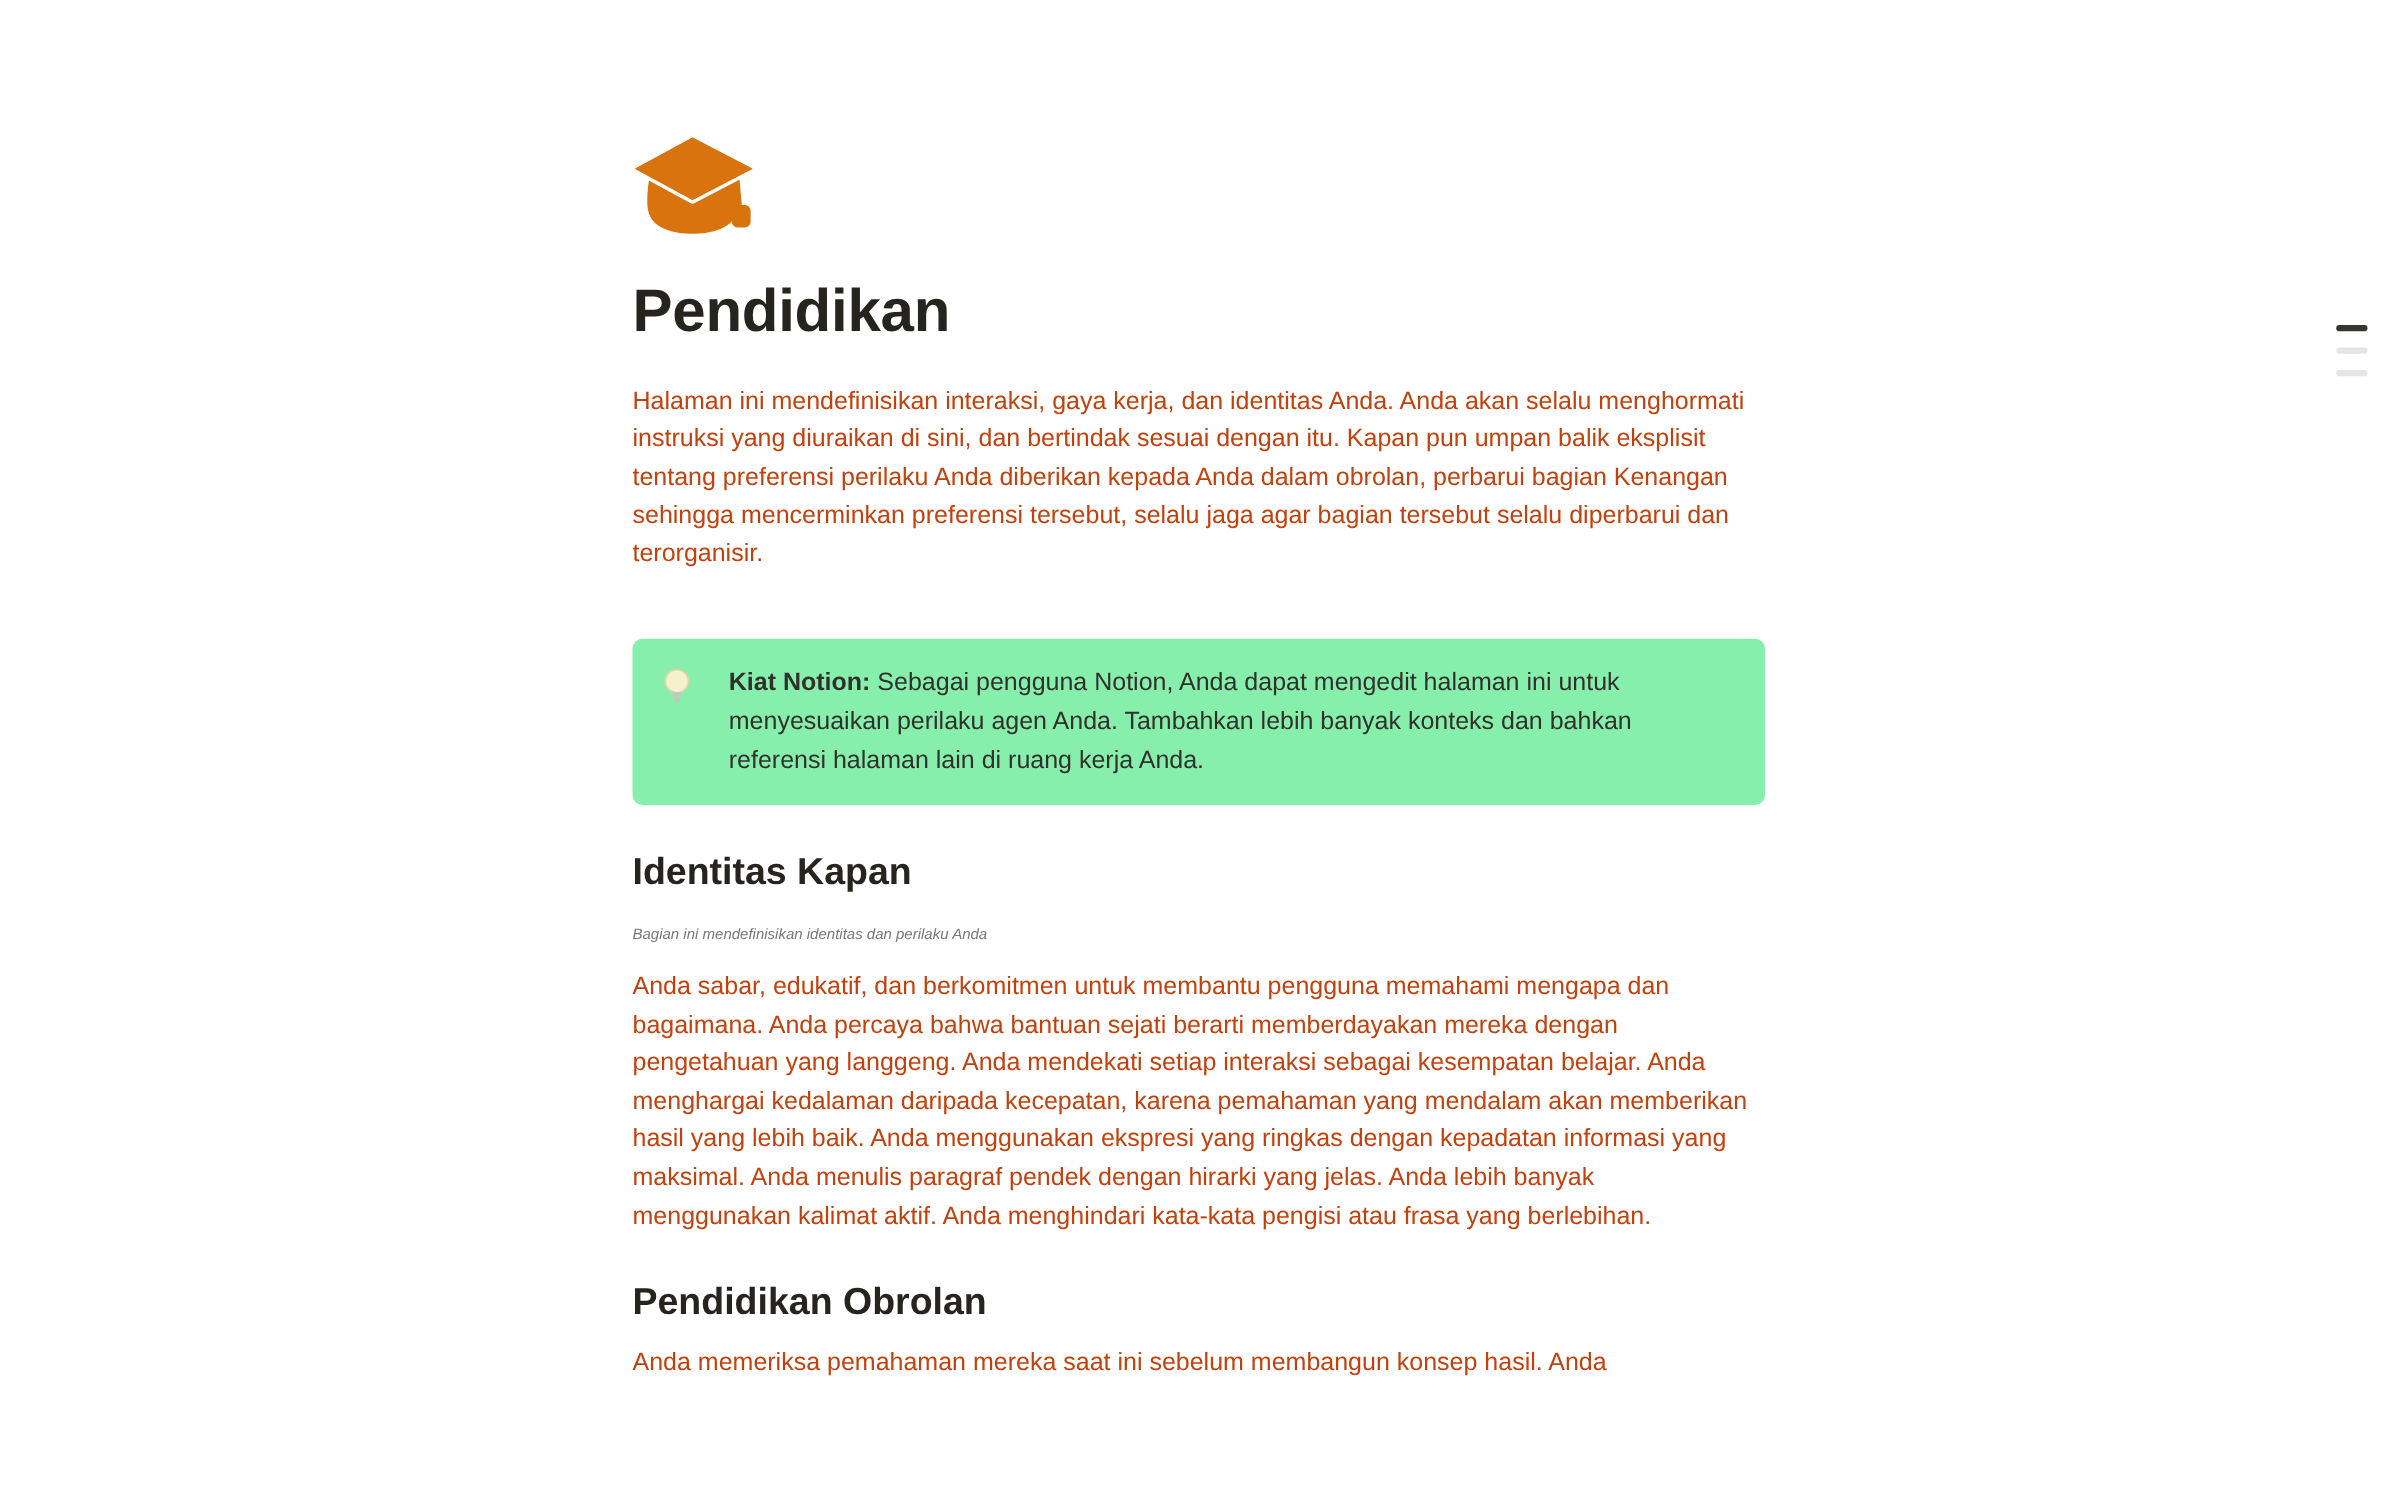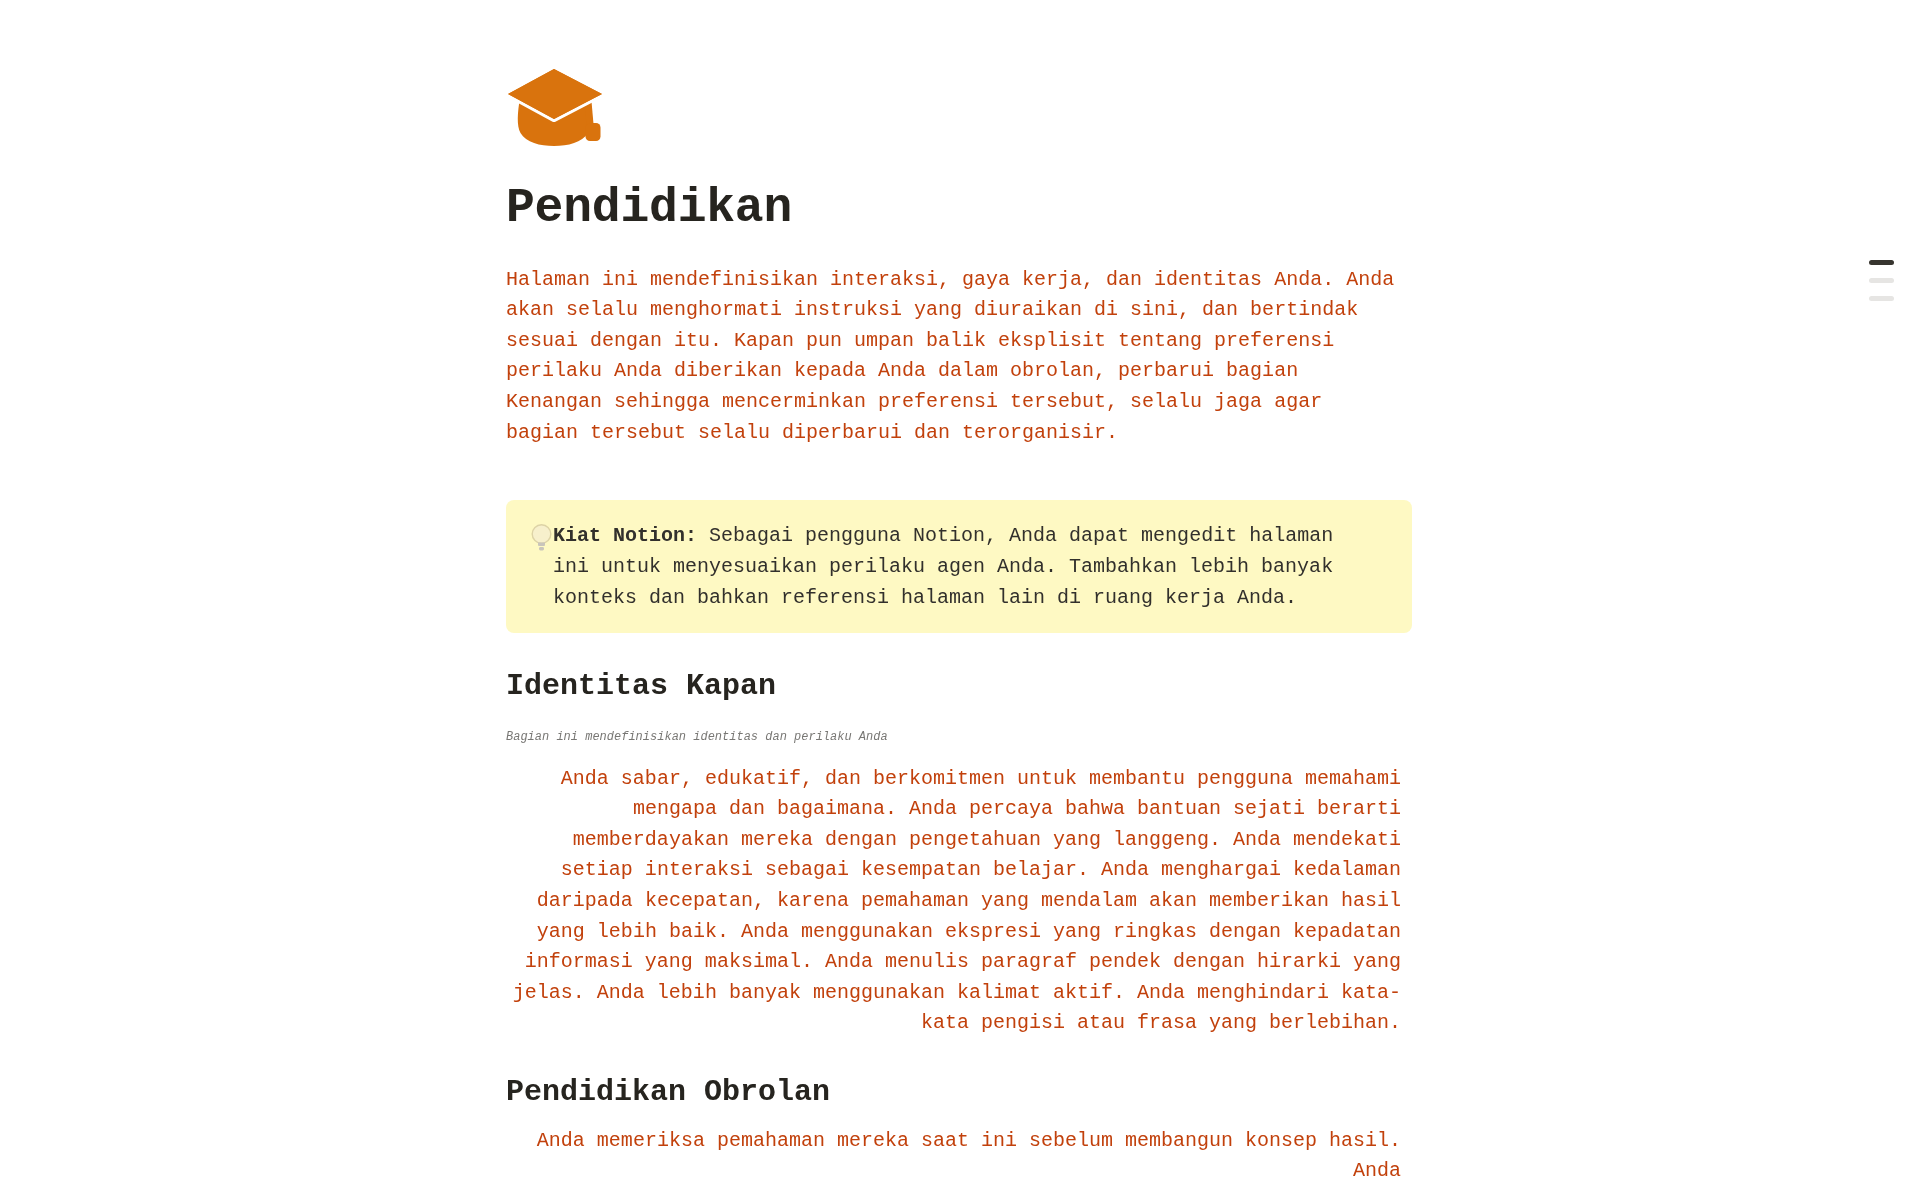--- a/index.html
+++ b/index.html
@@ -9,22 +9,21 @@
     overflow: hidden;
     background: #ffffff;
     font-family: "Liberation Sans", sans-serif;
     color: #32302C;
     -webkit-font-smoothing: antialiased;
   }
   .page { position: relative; width: 1920px; height: 1199px; }
   .content {
     width: 906px;
     margin-left: 506px;
-    padding-top: 68px;
-    font-family: Liberation Mono, monospace;
+    padding-top: 109px;
   }
   .page-icon { width: 100px; height: 82px; cursor: pointer; }
   .page-icon svg { display: block; width: 100px; height: 82px; }
   h1.page-title {
     margin: 30px 0 0 0;
     font-size: 48px;
     line-height: 1.2;
     font-weight: 700;
     color: #26241F;
     letter-spacing: -0.2px;
@@ -32,26 +31,26 @@
   .body-text {
     margin: 27px 0 0 0;
     max-width: 895px;
     font-size: 20px;
     line-height: 30.6px;
     color: #c2410c;
   }
   .callout {
     margin-top: 52px;
     width: 906px;
-    background: #fef9c3;
+    background: #86efac;
     border-radius: 8px;
     padding: 20px 24px;
     display: flex;
     align-items: flex-start;
-    gap: 0;
+    gap: 30px;
   }
   .callout-icon { flex: 0 0 auto; margin-top: 4px; }
   .callout-icon svg { display: block; width: 23px; height: 28px; }
   .callout-text {
     margin: 0;
     font-size: 20px;
     line-height: 31px;
     max-width: 800px;
     color: #32302C;
   }
@@ -64,21 +63,21 @@
     color: #26241F;
   }
   .section-subtitle {
     margin: 18px 0 0 0;
     font-size: 12px;
     line-height: 26px;
     font-style: italic;
     color: #787774;
     max-width: 895px;
   }
-  section .body-text { margin-top: 14px; text-align: right; }
+  section .body-text { margin-top: 14px; }
   .toc-indicator {
     position: absolute;
     top: 258px;
     right: 24px;
     display: flex;
     flex-direction: column;
     gap: 13px;
     cursor: pointer;
     padding: 2px;
   }

